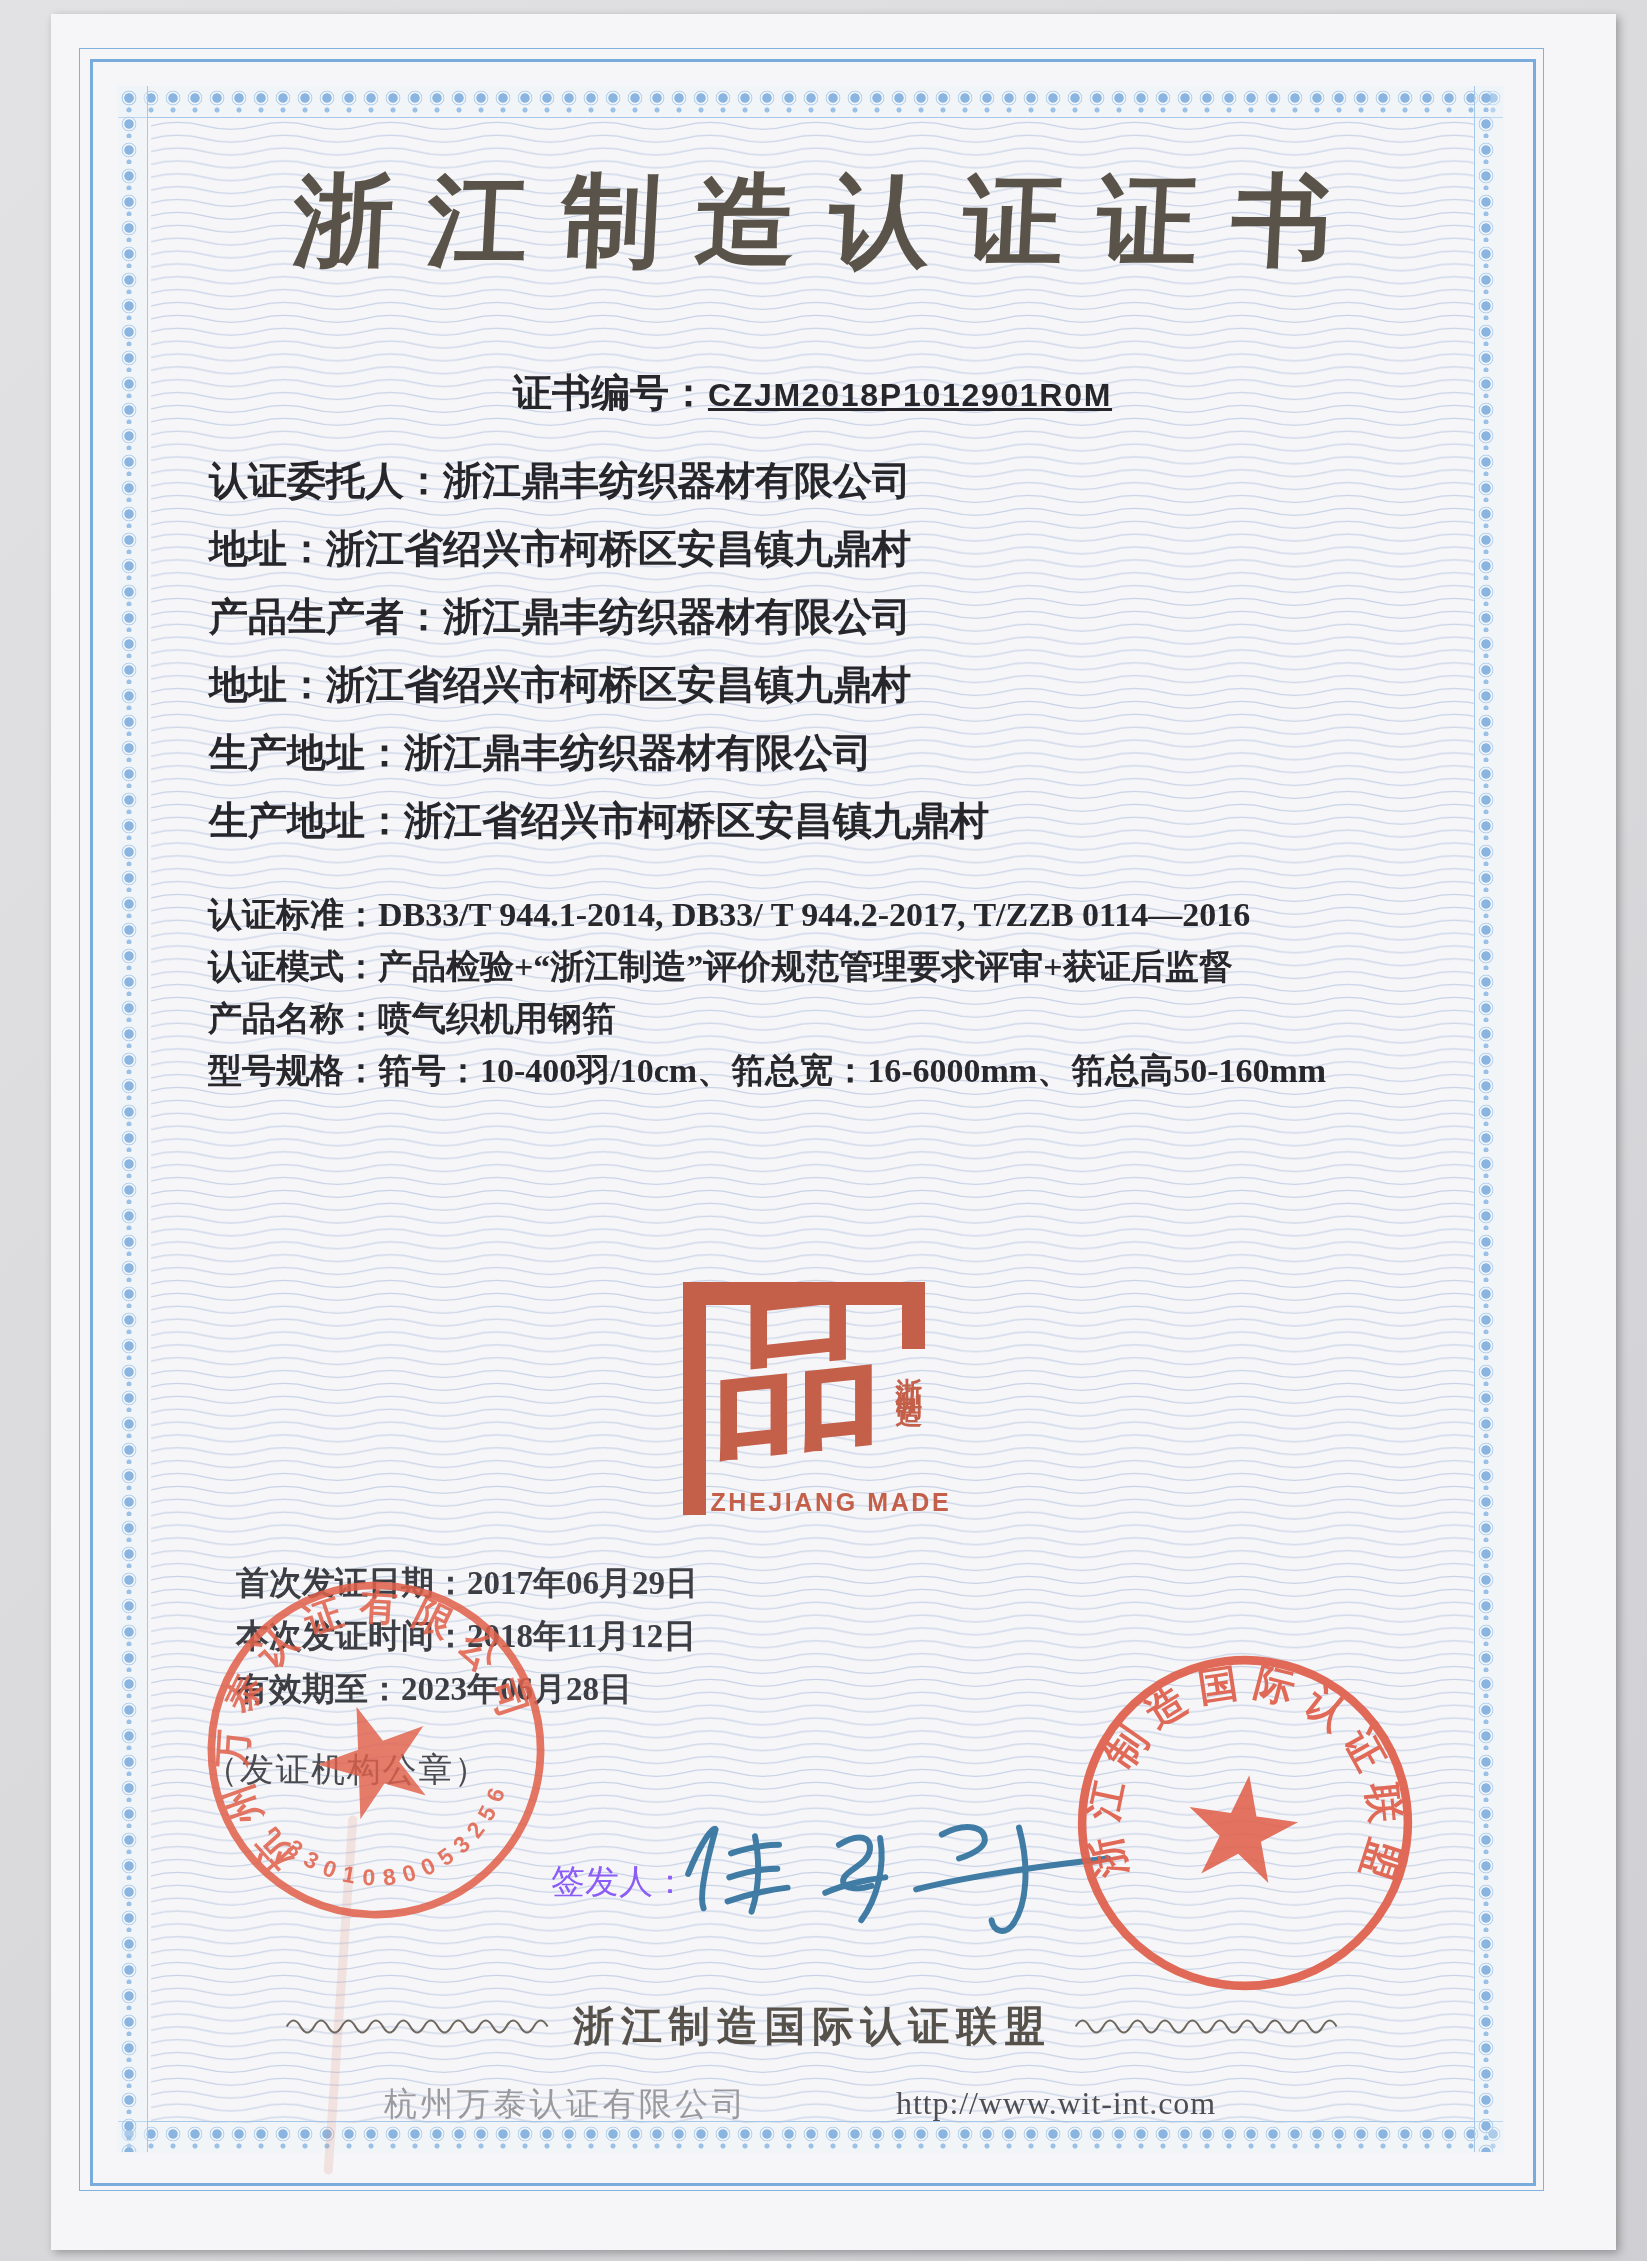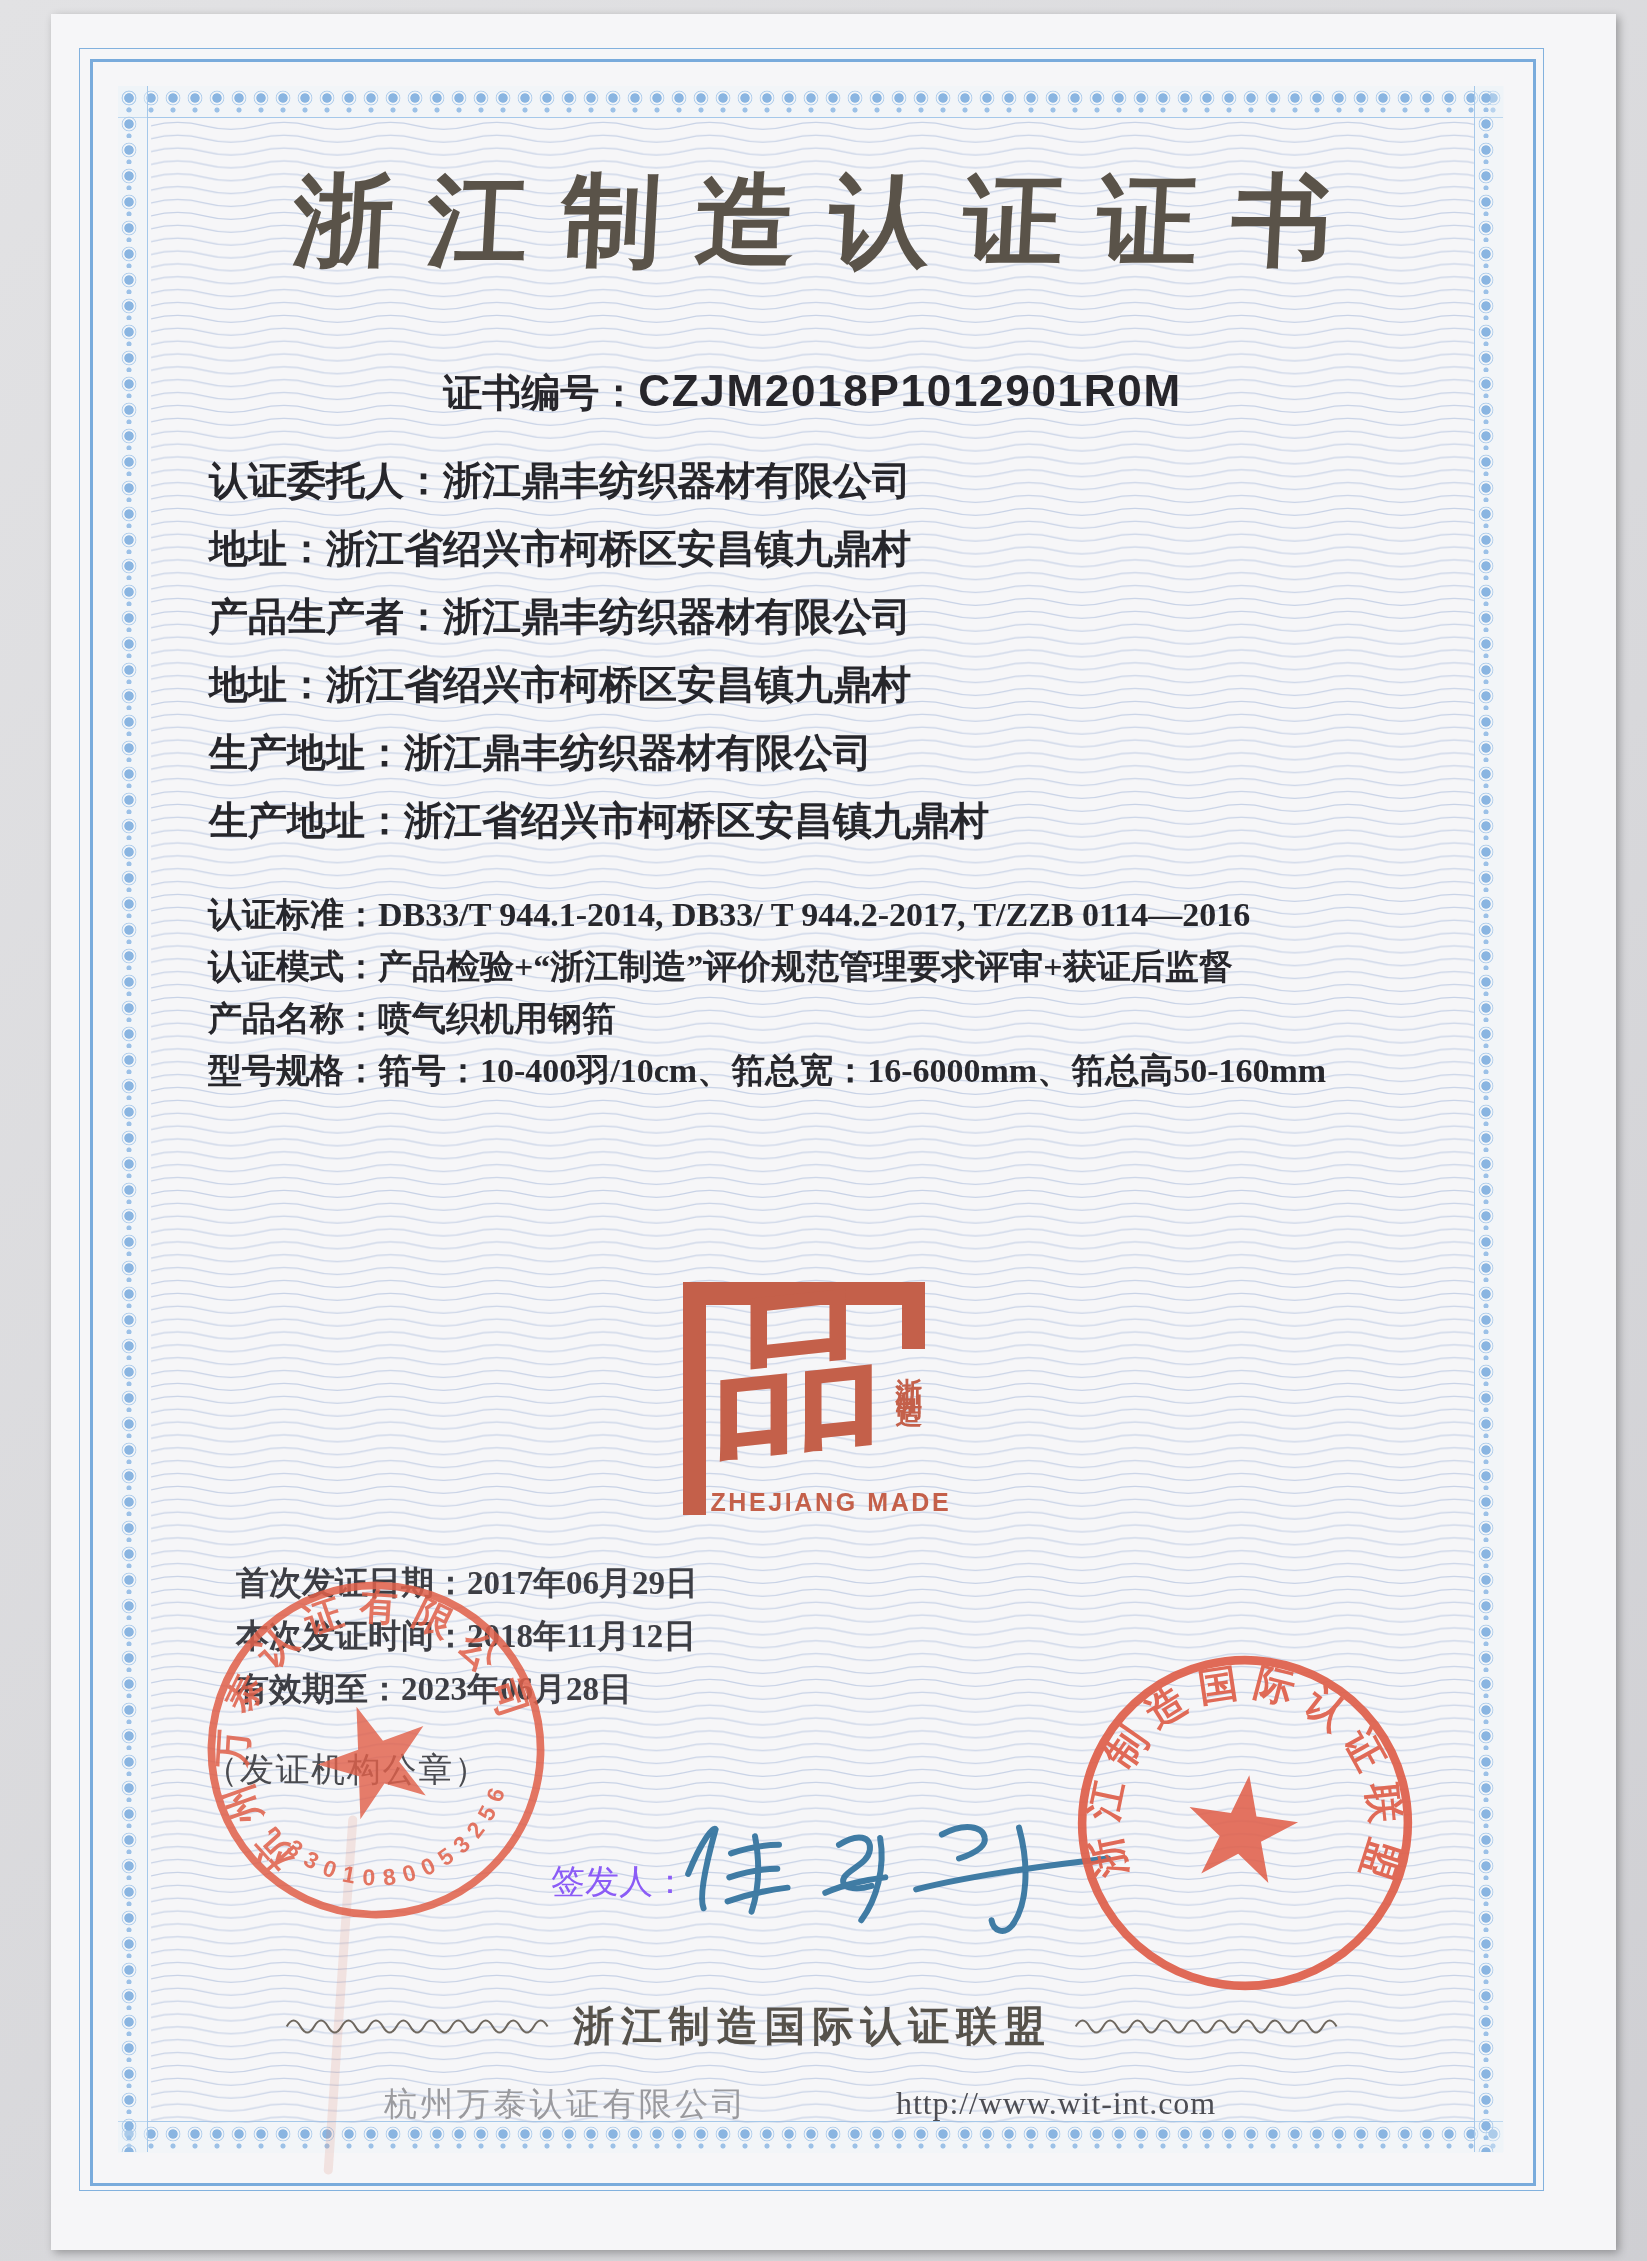--- a/index.html
+++ b/index.html
@@ -21,21 +21,21 @@
   .band.right{left:1423px;top:72px;width:29px;height:2066px;border-left:0.9px solid #a5c8ea;background-size:29px 26px;}
   .content{position:absolute;left:100px;top:105px;width:1323px;height:2004px;}
   .waves{position:absolute;left:0;top:0;z-index:0;}
   .layer{position:absolute;z-index:1;}
   .stamps{z-index:3;}
   
   .title{left:0;top:36px;width:1323px;text-align:center;font-size:100px;font-weight:700;
          color:#5a5349;letter-spacing:34px;text-indent:34px;transform:skewX(-3deg);}
   .certno{left:0;top:247px;width:1323px;text-align:center;color:#27262b;}
   .certno .lab{font-family:"Liberation Sans","DejaVu Sans",sans-serif;font-weight:700;font-size:39px;margin-top:31px;}
-  .certno .val{font-family:"Liberation Sans","DejaVu Sans",sans-serif;font-weight:600;font-size:44px;letter-spacing:1.7px;}
+  .certno .val{font-family:"Liberation Sans","DejaVu Sans",sans-serif;font-weight:600;font-size:32px;letter-spacing:1.7px;text-decoration:underline;}
   .fields{left:58px;top:328px;}
   .fieldrow{height:68px;display:flex;align-items:center;font-size:39px;font-weight:700;color:#26262b;white-space:nowrap;}
   .specs{left:57px;top:770px;}
   .specrow{height:52px;display:flex;align-items:center;font-size:34px;font-weight:700;color:#27272c;white-space:nowrap;}
   .statement{left:50px;top:1005px;width:1252px;font-size:34px;color:#2e2d33;line-height:53px;white-space:nowrap;}
   .statement .l1{padding-left:89px;}
   
   .logo{left:532px;top:1163px;width:242px;height:237px;}
   .logo .bar{position:absolute;background:#c4604a;}
   .logo .bt{left:0;top:0;width:242px;height:23px;}

